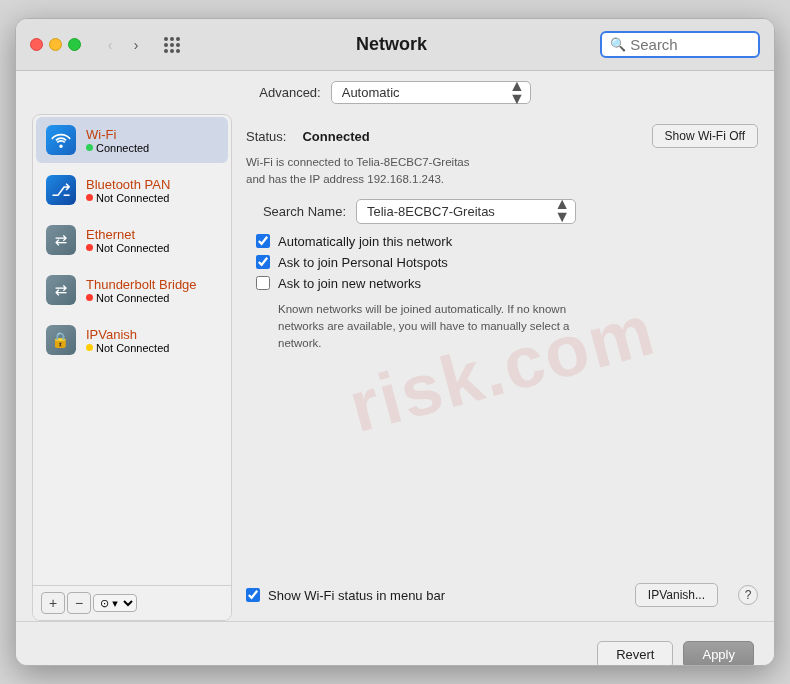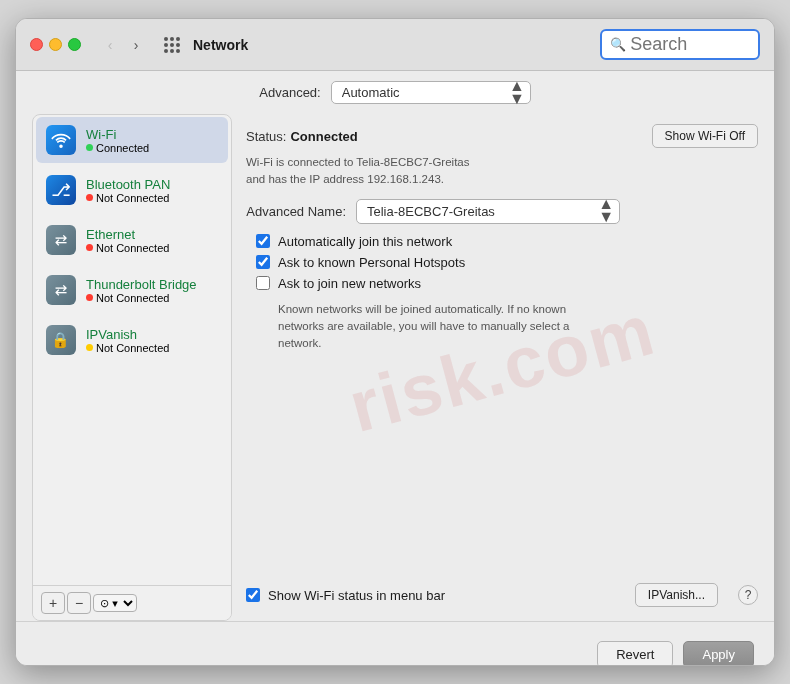--- a/index.html
+++ b/index.html
@@ -77,22 +77,22 @@
       grid-template-rows: repeat(3, 4px);
       gap: 2px;
     }
     .grid-dot {
       width: 4px; height: 4px;
       background: #555;
       border-radius: 50%;
     }
     .window-title {
       flex: 1;
-      text-align: left;
-      font-size: 14px;
+      text-align: center;
+      font-size: 18px;
       font-weight: 600;
       color: #1a1a1a;
     }
     .search-box {
       display: flex;
       align-items: center;
       background: #fff;
       border: 2px solid #3b7de8;
       border-radius: 6px;
       padding: 3px 8px;
@@ -101,21 +101,21 @@
     }
     .search-icon-svg {
       color: #888;
       font-size: 13px;
       flex-shrink: 0;
     }
     .search-input {
       border: none;
       outline: none;
       background: transparent;
-      font-size: 18px;
+      font-size: 15px;
       color: #333;
       width: 100%;
     }
     
     .content {
       display: flex;
       flex-direction: column;
       flex: 1;
       overflow: hidden;
     }
@@ -201,21 +201,21 @@
       flex-shrink: 0;
       font-size: 16px;
       color: #fff;
     }
     .net-icon.wifi-icon-bg { background: linear-gradient(135deg, #2196f3, #1565c0); }
     .net-icon.bt-icon-bg { background: linear-gradient(135deg, #1e88e5, #0d47a1); }
     .net-icon.eth-icon-bg { background: linear-gradient(135deg, #78909c, #546e7a); }
     .net-icon.tb-icon-bg { background: linear-gradient(135deg, #78909c, #546e7a); }
     .net-icon.vpn-icon-bg { background: linear-gradient(135deg, #78909c, #546e7a); }
     .net-item-info { display: flex; flex-direction: column; }
-    .net-item-name { font-size: 13px; font-weight: 500; color: #15803d; }
+    .net-item-name { font-size: 13px; font-weight: 500; color: #c2410c; }
     .net-item-status { font-size: 11px; display: flex; align-items: center; gap: 3px; }
     .status-dot { width: 7px; height: 7px; border-radius: 50%; flex-shrink: 0; }
     .dot-green { background: #30d158; }
     .dot-red { background: #ff3b30; }
     .dot-yellow { background: #ffcc00; }
     
     .sidebar-footer {
       margin-top: auto;
       padding: 6px 8px;
       display: flex;
@@ -269,21 +269,21 @@
     
     .status-row {
       display: flex;
       align-items: center;
       justify-content: space-between;
       margin-bottom: 6px;
     }
     .status-left {
       display: flex;
       align-items: baseline;
-      gap: 4px;
+      gap: 16px;
     }
     .status-label { font-size: 13px; color: #333; }
     .status-value { font-size: 13px; font-weight: 700; color: #1a1a1a; }
     .status-description {
       font-size: 11.5px;
       color: #555;
       line-height: 1.5;
       margin-bottom: 10px;
       max-width: 300px;
     }
@@ -313,21 +313,21 @@
     .net-name-select {
       appearance: none;
       -webkit-appearance: none;
       background: #fff;
       border: 1px solid #b0b0b0;
       border-radius: 5px;
       padding: 4px 28px 4px 10px;
       font-size: 13px;
       color: #333;
       cursor: pointer;
-      width: 264px;
+      width: 220px;
     }
     
     .checkbox-row {
       display: flex;
       align-items: center;
       gap: 8px;
       margin-bottom: 6px;
       padding-left: 10px;
     }
     .checkbox-row input[type="checkbox"] {
@@ -551,36 +551,36 @@
             <span class="status-value">Connected</span>
           </div>
           <button class="turn-wifi-btn">Show Wi-Fi Off</button>
         </div>
 
         <div class="status-description">
           Wi-Fi is connected to Telia-8ECBC7-Greitas<br>and has the IP address 192.168.1.243.
         </div>
 
         <div class="form-row">
-          <span class="form-label">Advanced Name:</span>
+          <span class="form-label">Search Name:</span>
           <div class="net-name-select-wrapper">
             <select class="net-name-select">
               <option>Telia-8ECBC7-Greitas</option>
             </select>
             <div class="select-arrow">▲<br>▼</div>
           </div>
         </div>
 
         <div class="checkbox-row">
           <input type="checkbox" id="auto_join" checked="" style="">
           <label class="checkbox-label" for="auto_join">Automatically join this network</label>
         </div>
         <div class="checkbox-row">
           <input type="checkbox" id="personal_hotspots" checked="" style="">
-          <label class="checkbox-label" for="personal_hotspots">Ask to known Personal Hotspots</label>
+          <label class="checkbox-label" for="personal_hotspots">Ask to join Personal Hotspots</label>
         </div>
         <div class="checkbox-row">
           <input type="checkbox" id="new_networks" style="">
           <label class="checkbox-label" for="new_networks">Ask to join new networks</label>
         </div>
         <div class="known-networks-note">Known networks will be joined automatically. If no known networks are available, you will have to manually select a network.</div>
 
         <div class="bottom-row">
           <div class="show-wifi-checkbox-row">
             <input type="checkbox" id="show_wifi" checked="" style="">

